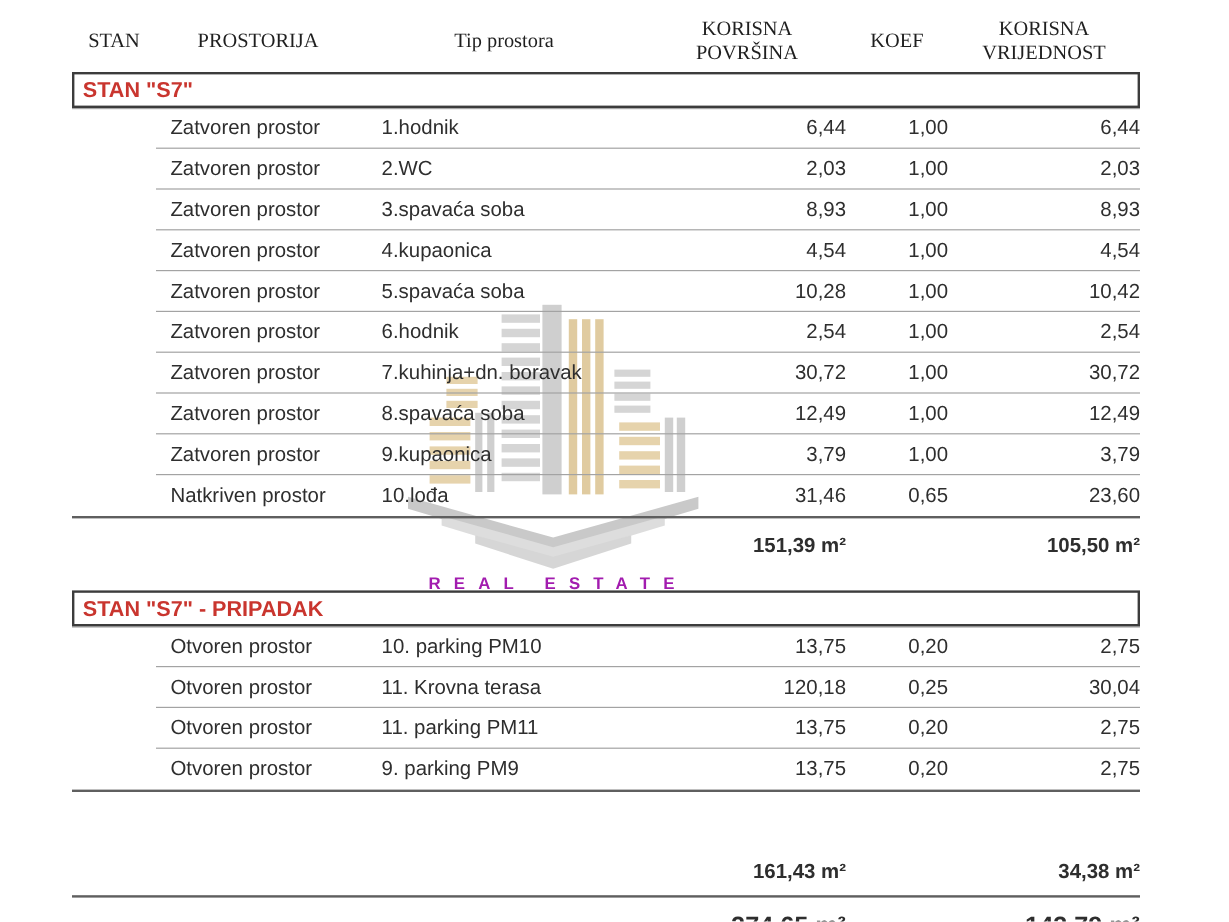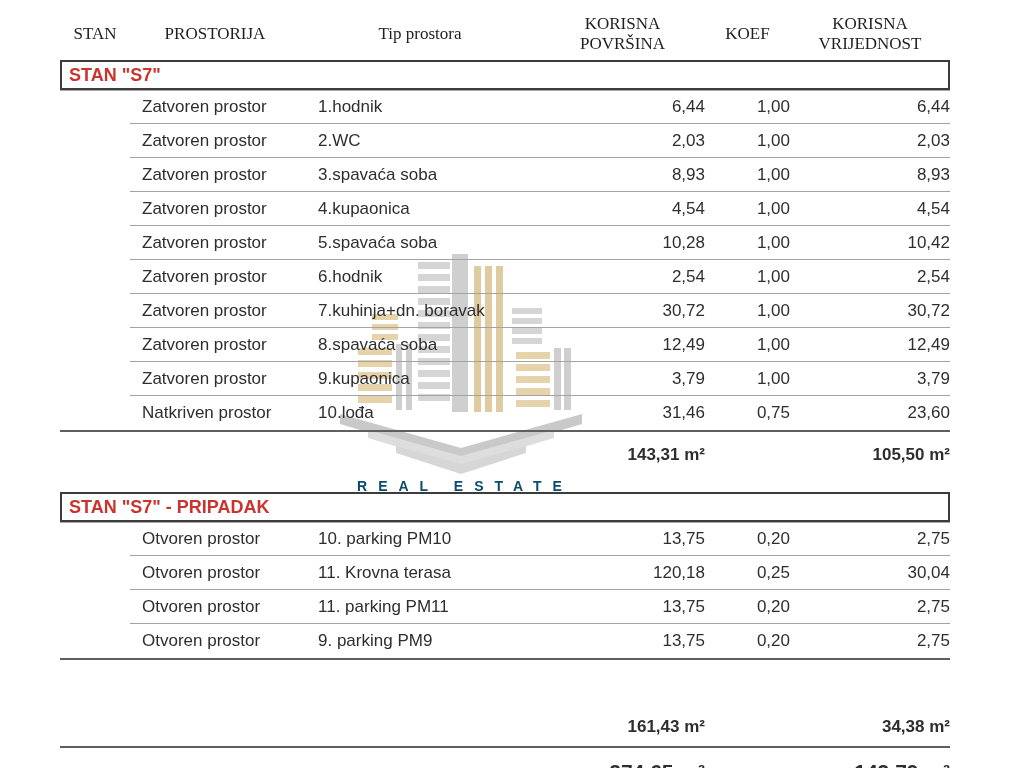--- a/index.html
+++ b/index.html
@@ -5,21 +5,21 @@
   * { margin:0; padding:0; box-sizing:border-box; }
   html,body { width:1024px; height:768px; background:#ffffff; overflow:hidden;
               font-family:"Liberation Sans","DejaVu Sans",sans-serif; color:#2e2e2e; }
 
   .doc { position:absolute; left:60px; top:8px; width:890px; }
 
   
   .watermark { position:absolute; left:330px; top:252px; width:262px; height:232px;
                z-index:0; opacity:.55; }
   .wm-text { position:absolute; left:325px; top:478px; width:280px; text-align:center;
-             z-index:0; color:#0c4a6e; font-size:14px; font-weight:bold;
+             z-index:0; color:#a21caf; font-size:14px; font-weight:bold;
              letter-spacing:11px; }
 
   .layer { position:relative; z-index:1; }
 
   .grid { display:grid; grid-template-columns:70px 170px 240px 165px 85px 160px;
           align-items:center; }
 
   .hdr { height:52px; font-size:17px; color:#1f1f1f;font-family:Liberation Serif, serif; }
   .hdr .c { text-align:center; line-height:1.15; }
   .prewrap { white-space:pre-line; }
@@ -203,29 +203,29 @@
     <div class="cell-pro">9.kupaonica</div>
     <div class="num">3,79</div>
     <div class="num">1,00</div>
     <div class="num">3,79</div>
   </div>
       <div class="grid row">
     <div></div>
     <div class="cell-tip">Natkriven prostor</div>
     <div class="cell-pro">10.lođa</div>
     <div class="num">31,46</div>
-    <div class="num">0,75</div>
+    <div class="num">0,65</div>
     <div class="num">23,60</div>
   </div>
     </div>
   <div class="grid subtotal">
     <div></div>
       <div></div>
       <div></div>
-    <div class="num">143,31 m²</div>
+    <div class="num">151,39 m²</div>
     <div></div>
     <div class="num">105,50 m²</div>
   </div>
 
   <div class="sec2-gap"></div>
 
   <div class="section-box">
     <span class="section-title">STAN "S7" - PRIPADAK</span>
   </div>
   <div class="rows">

